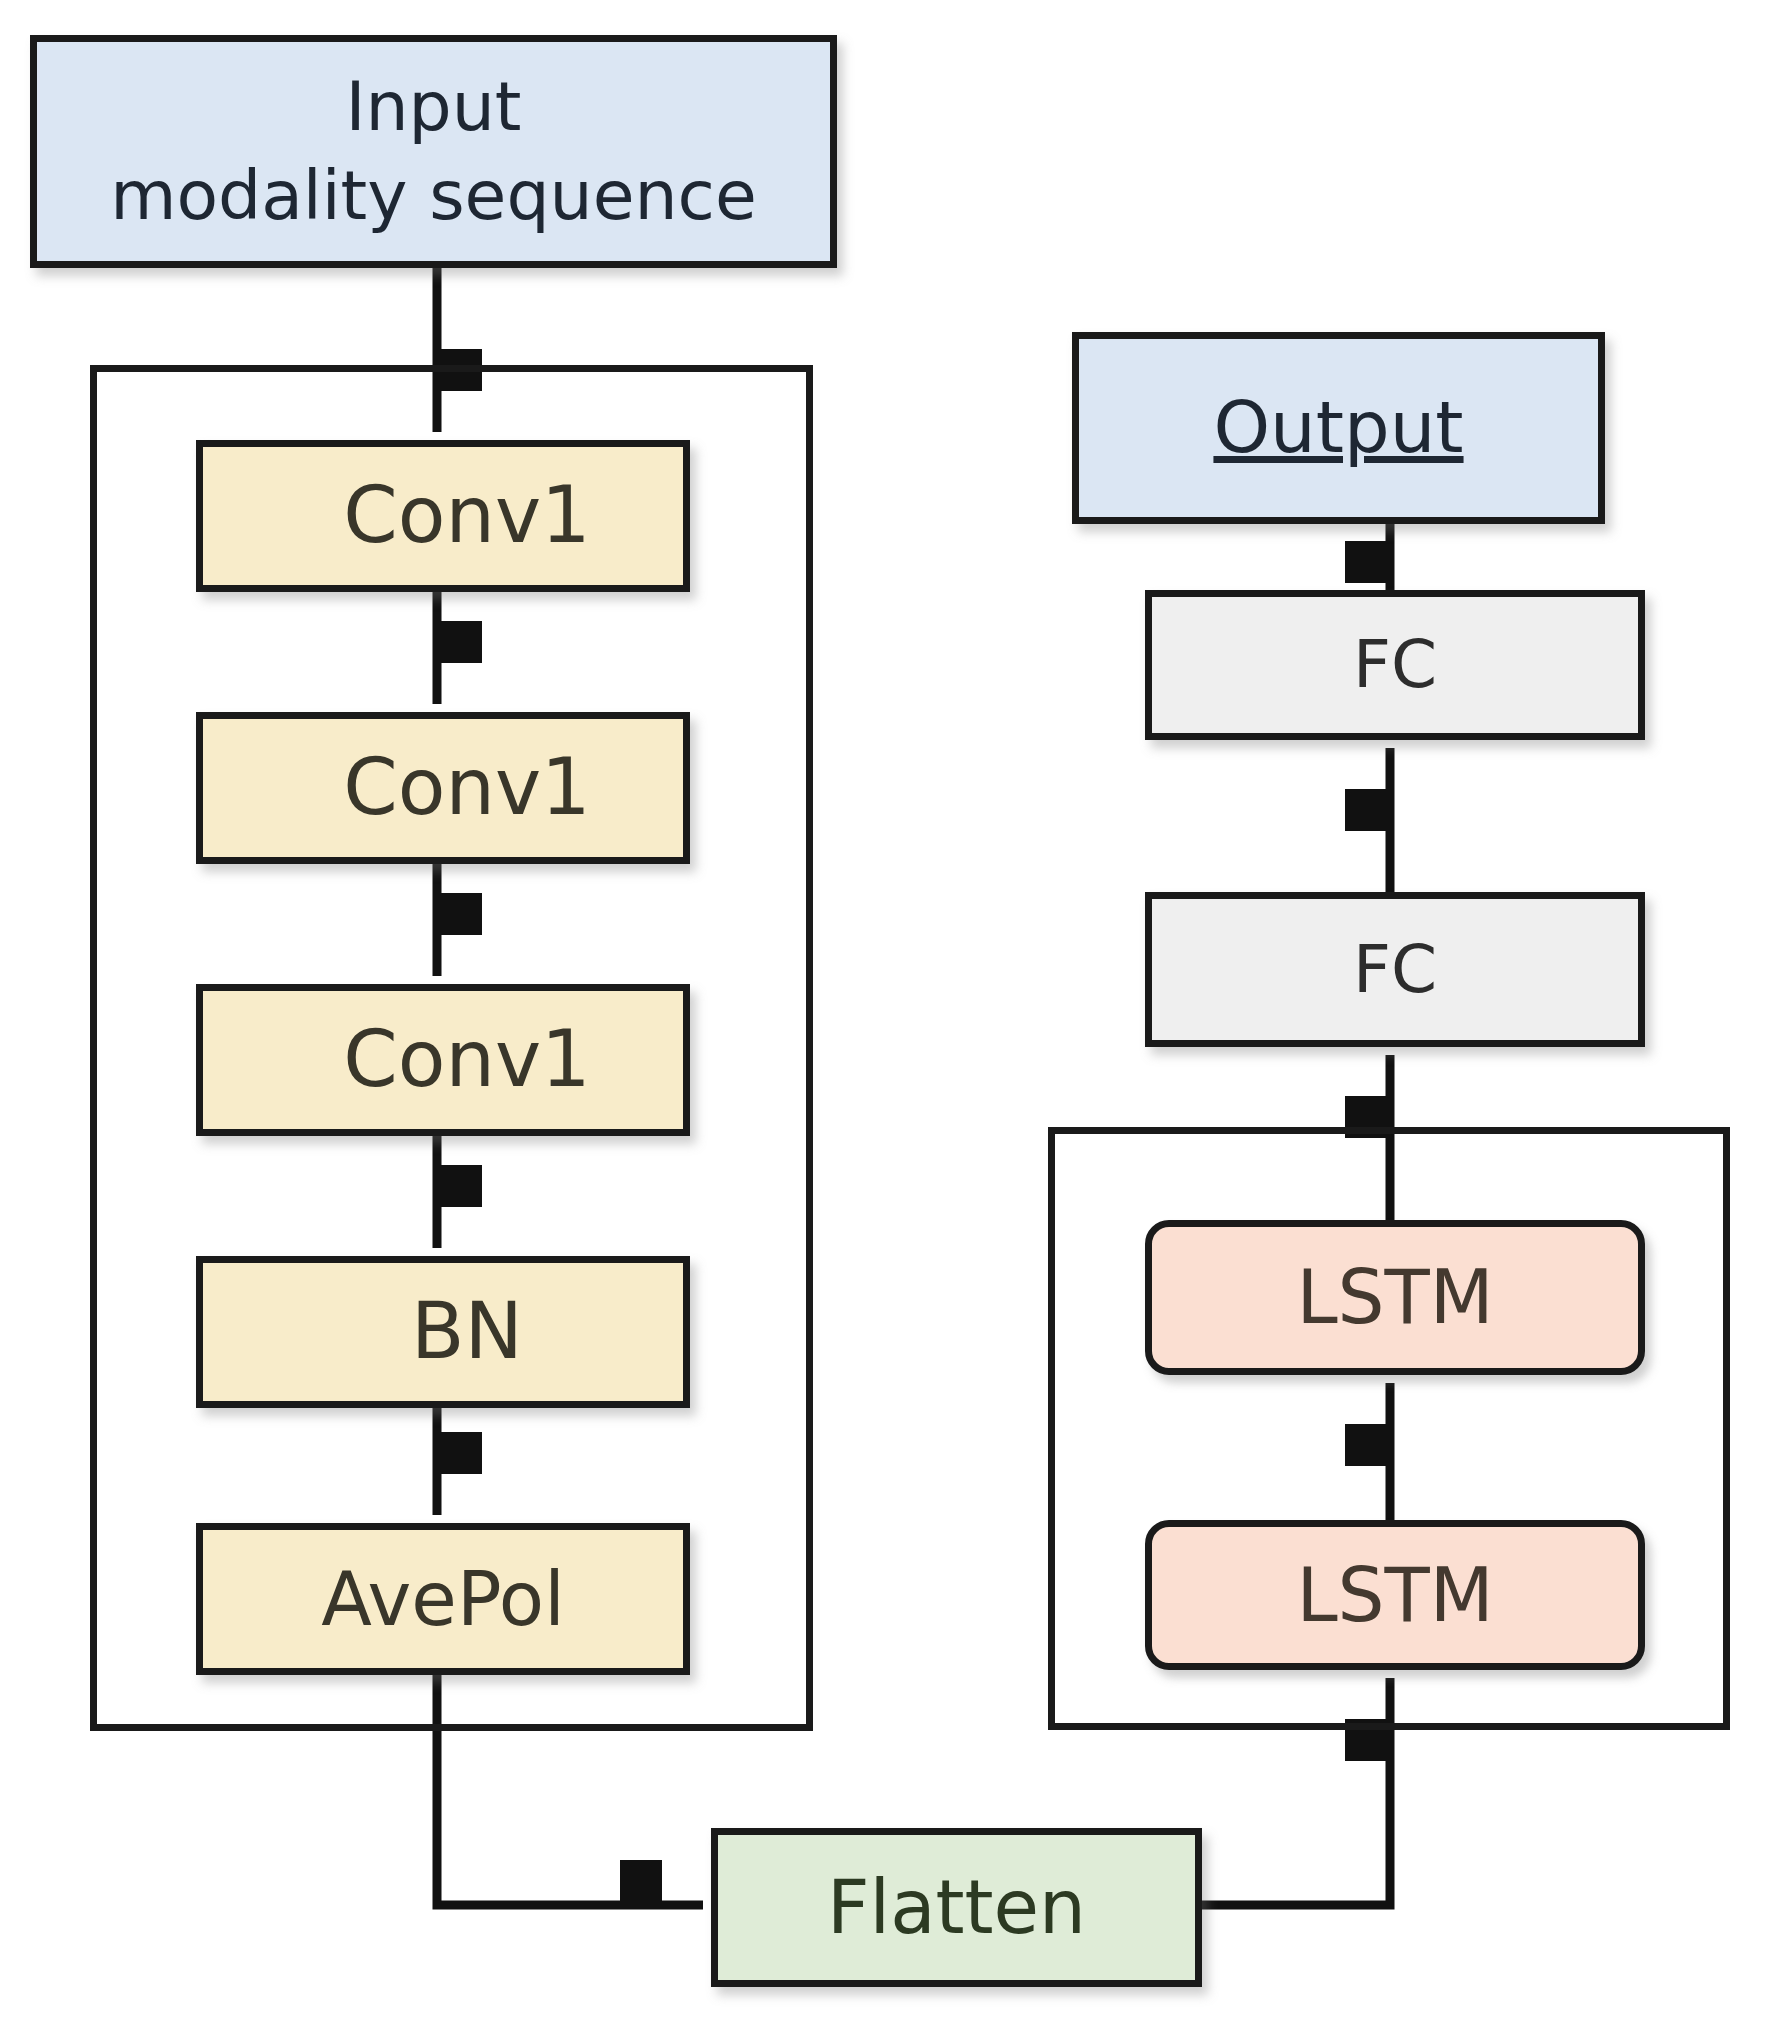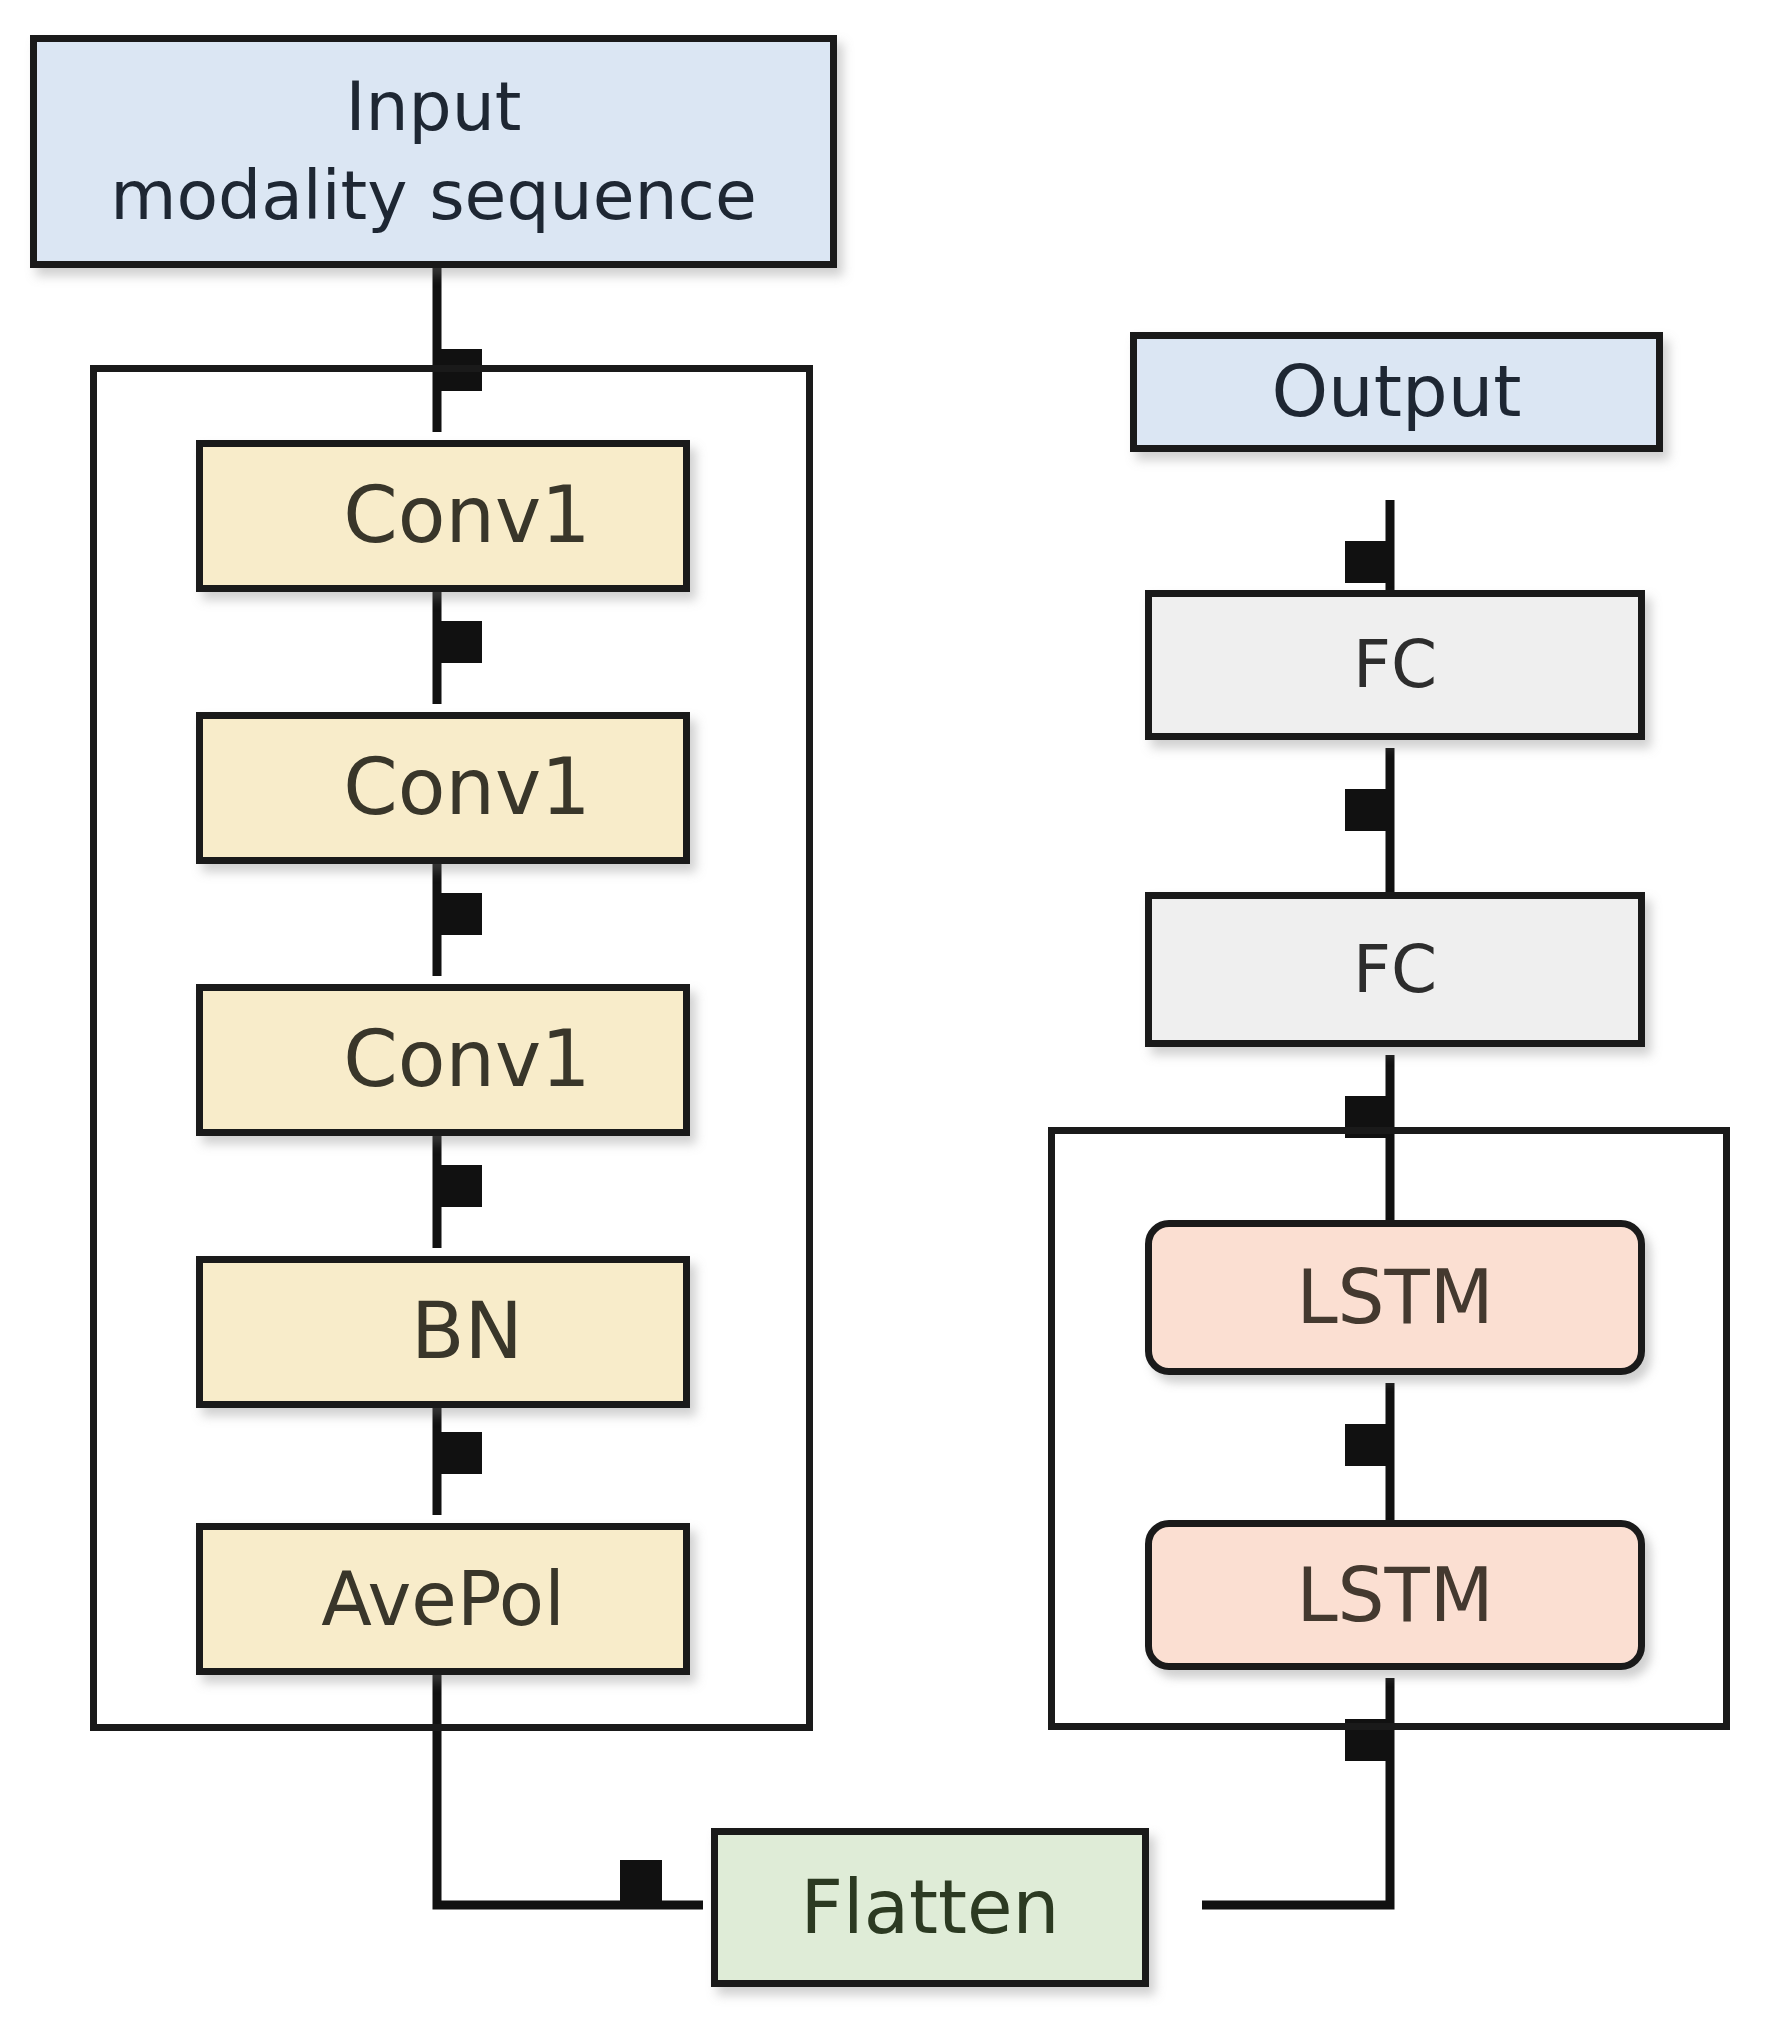--- a/index.html
+++ b/index.html
@@ -47,27 +47,27 @@
   .fs-output  { font-size: 72px; }
 
   
   #box-input        { left: 30px;   top: 35px;   width: 807px; height: 233px; }
   #group-cnn        { left: 90px;   top: 365px;  width: 723px; height: 1366px; }
   #box-conv1-1      { left: 196px;  top: 440px;  width: 494px; height: 152px; }
   #box-conv1-2      { left: 196px;  top: 712px;  width: 494px; height: 152px; }
   #box-conv1-3      { left: 196px;  top: 984px;  width: 494px; height: 152px; }
   #box-bn           { left: 196px;  top: 1256px; width: 494px; height: 152px; }
   #box-avepol       { left: 196px;  top: 1523px; width: 494px; height: 152px; }
-  #box-flatten      { left: 711px;  top: 1828px; width: 438px; height: 159px; }
+  #box-flatten      { left: 711px;  top: 1828px; width: 491px; height: 159px; }
   #group-lstm       { left: 1048px; top: 1127px; width: 682px; height: 603px; }
   #box-lstm-top     { left: 1145px; top: 1220px; width: 500px; height: 155px; }
   #box-lstm-bottom  { left: 1145px; top: 1520px; width: 500px; height: 150px; }
   #box-fc-bottom    { left: 1145px; top: 892px;  width: 500px; height: 155px; }
   #box-fc-top       { left: 1145px; top: 590px;  width: 500px; height: 150px; }
-  #box-output       { left: 1130px; top: 332px;  width: 533px; height: 120px; }
+  #box-output       { left: 1072px; top: 332px;  width: 533px; height: 192px; text-decoration: underline; }
 
   #connectors {
     position: absolute;
     left: 0; top: 0;
     width: 1773px;
     height: 2019px;
     pointer-events: none;
   }
   #connectors path {
     fill: none;

